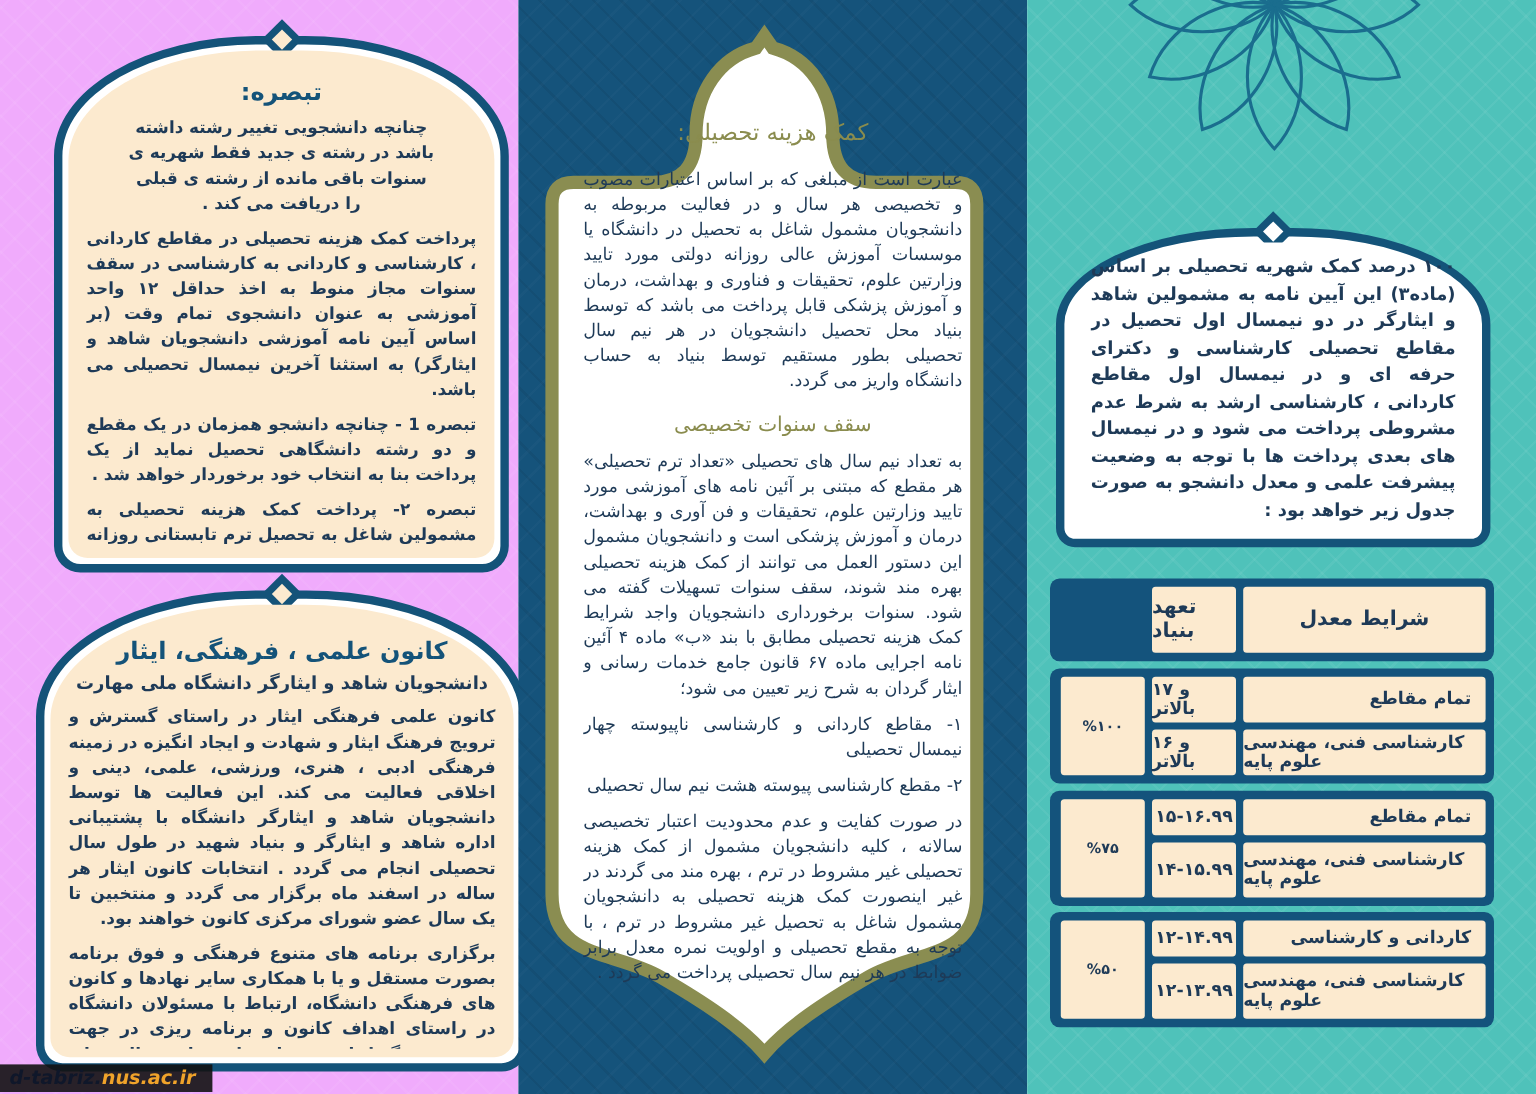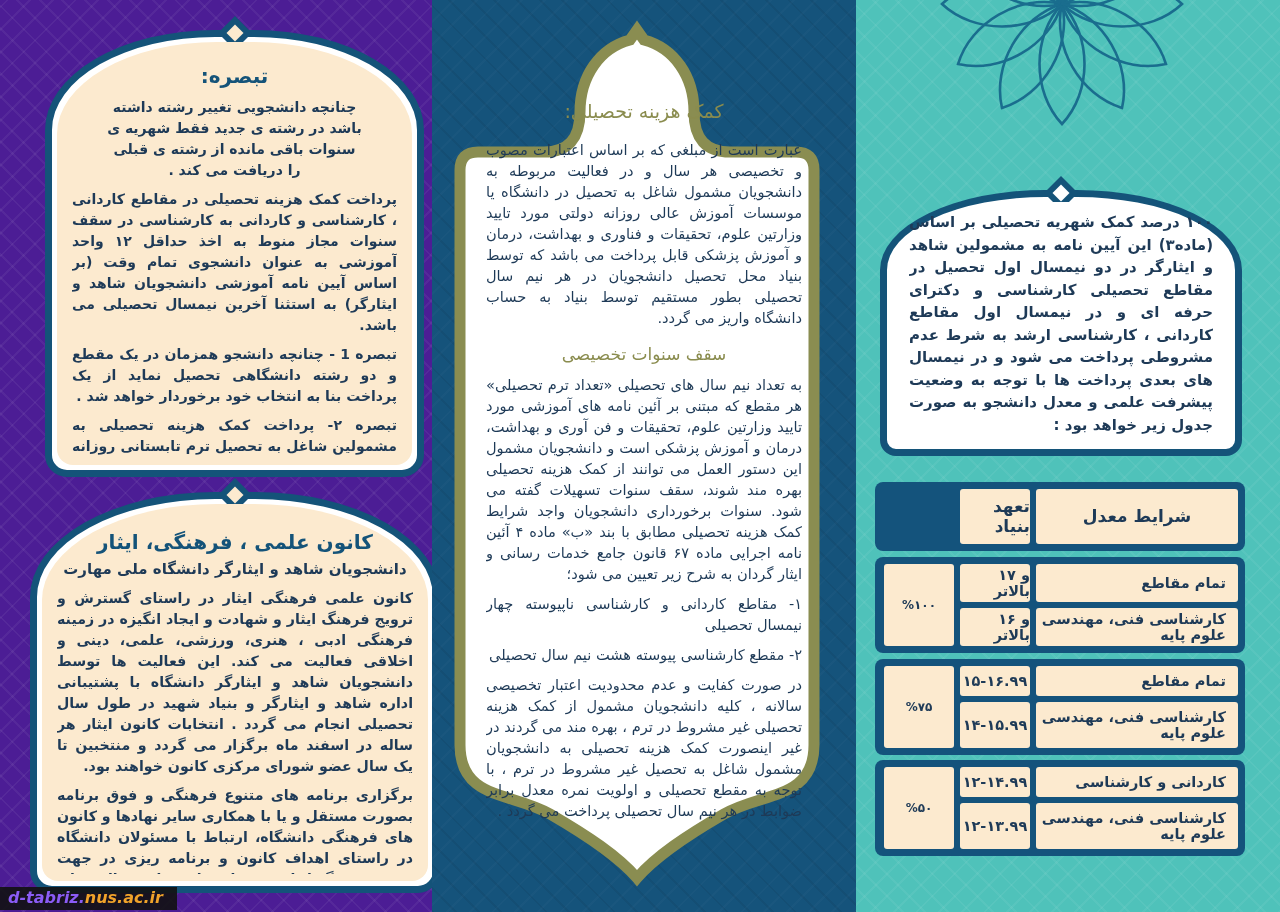--- a/index.html
+++ b/index.html
@@ -1,19 +1,19 @@
 <!DOCTYPE html>
 <html lang="fa"><head>
 <meta charset="utf-8">
 <style>
   html,body{margin:0;padding:0;}
   body{width:1280px;height:912px;overflow:hidden;font-family:"DejaVu Sans",sans-serif;}
   .page{position:relative;width:1280px;height:912px;direction:rtl;}
   .col{position:absolute;top:0;height:912px;}
-  .col-left{left:0;width:432px;background:#4c1d95;}
+  .col-left{left:0;width:432px;background:#f0abfc;}
   .col-mid{left:432px;width:424px;background:#15537b;}
   .col-right{left:856px;width:424px;background:#4fc2ba;}
   .teal-pattern::before,.navy-pattern::before{content:"";position:absolute;inset:0;pointer-events:none;
     background-image:repeating-linear-gradient(45deg,rgba(255,255,255,.05) 0 2px,transparent 2px 16px),
                      repeating-linear-gradient(-45deg,rgba(255,255,255,.05) 0 2px,transparent 2px 16px);}
   .navy-pattern::before{background-image:repeating-linear-gradient(45deg,rgba(0,0,0,.06) 0 2px,transparent 2px 16px),
                      repeating-linear-gradient(-45deg,rgba(255,255,255,.02) 0 2px,transparent 2px 16px);}
 
   
   .arch-box{position:absolute;background:#ffffff;border:7px solid #145379;box-sizing:border-box;}
@@ -56,29 +56,29 @@
   .rules-title{color:#8a8c4e;font-size:19px;margin:14px 0 10px;text-align:center;}
 
   .tbl-block{position:absolute;left:19px;width:370px;background:#14537c;border-radius:8px;
     padding:7px;box-sizing:border-box;display:grid;grid-template-columns:202px 70px 70px;gap:6px;
     direction:rtl;}
   .tbl-header{top:482px;height:69px;}
   .tbl-g1{top:557px;height:96px;}
   .tbl-g2{top:659px;height:96px;}
   .tbl-g3{top:760px;height:96px;}
   .cell{background:#fceacf;border-radius:3px;display:flex;align-items:center;justify-content:center;
-    color:#1e3a57;font-weight:bold;font-size:14.5px;text-align:right;}
+    color:#1e3a57;font-weight:bold;font-size:14.5px;text-align:left;}
   .cell.level{justify-content:flex-start;padding-right:12px;box-sizing:border-box;}
   .cell.head{font-size:17px;line-height:1.15;}
   .cell.commit{grid-row:span 2;font-size:12px;}
 
   
   .watermark{position:absolute;left:0;bottom:2px;background:rgba(18,18,18,.9);
     padding:1px 14px 3px 8px;font-style:italic;font-weight:bold;font-size:16px;direction:ltr;}
-  .wm-prefix{color:#8b5cf6;}
+  .wm-prefix{color:#0f172a;}
   .wm-suffix{color:#f0a32a;}
 </style>
 </head>
 <body>
 
 <div class="page">
 
   <div class="col col-left teal-pattern">
 
     <div class="arch-box note-box">

